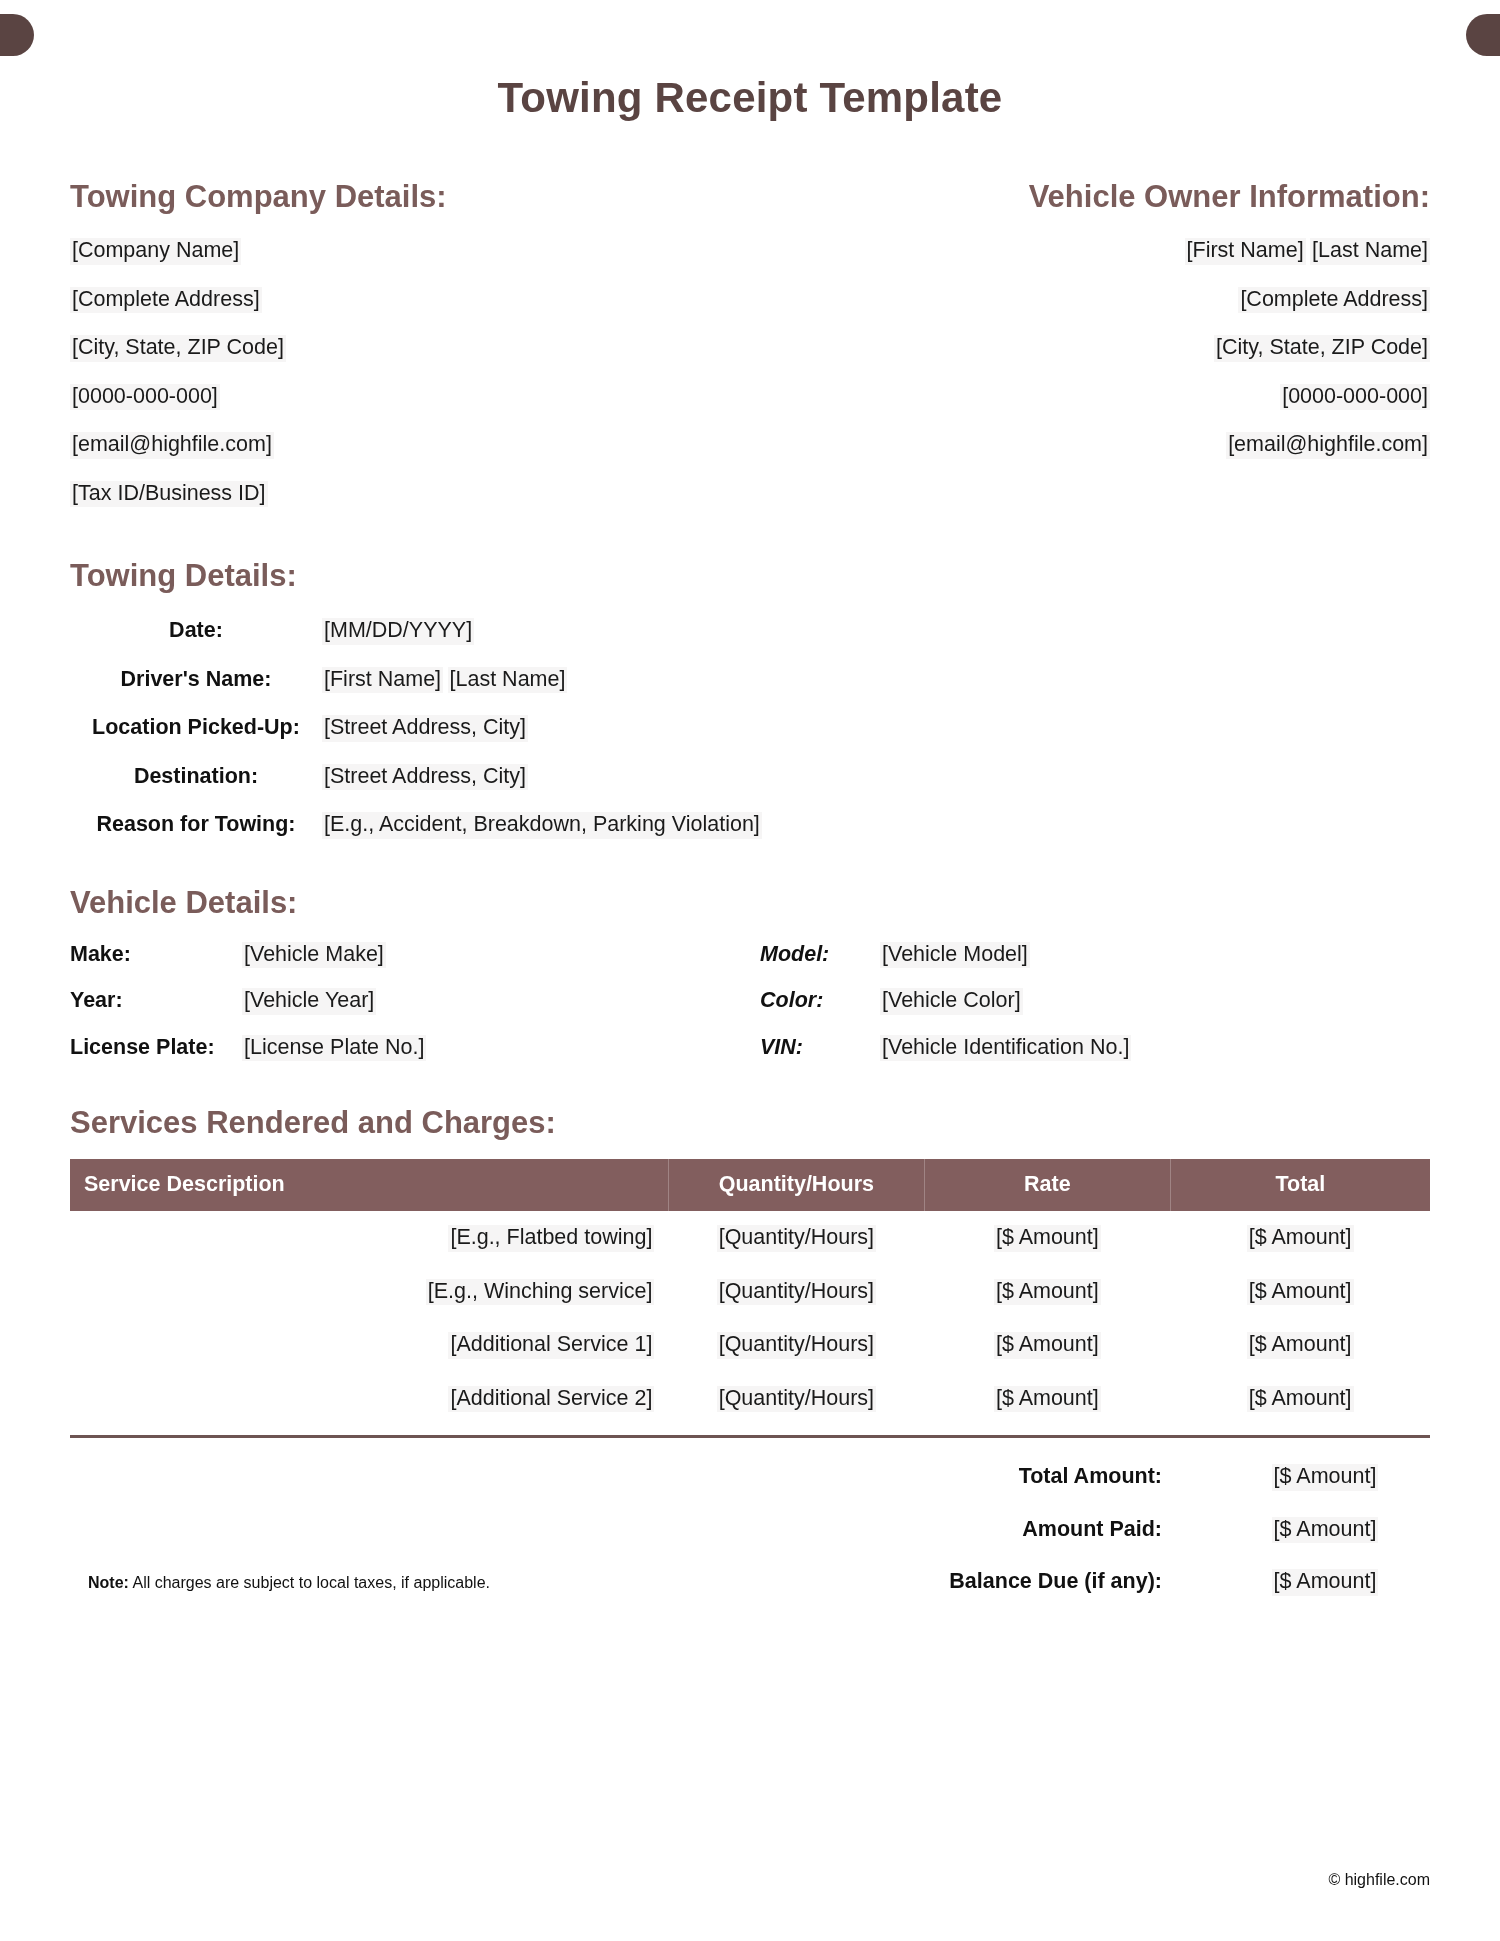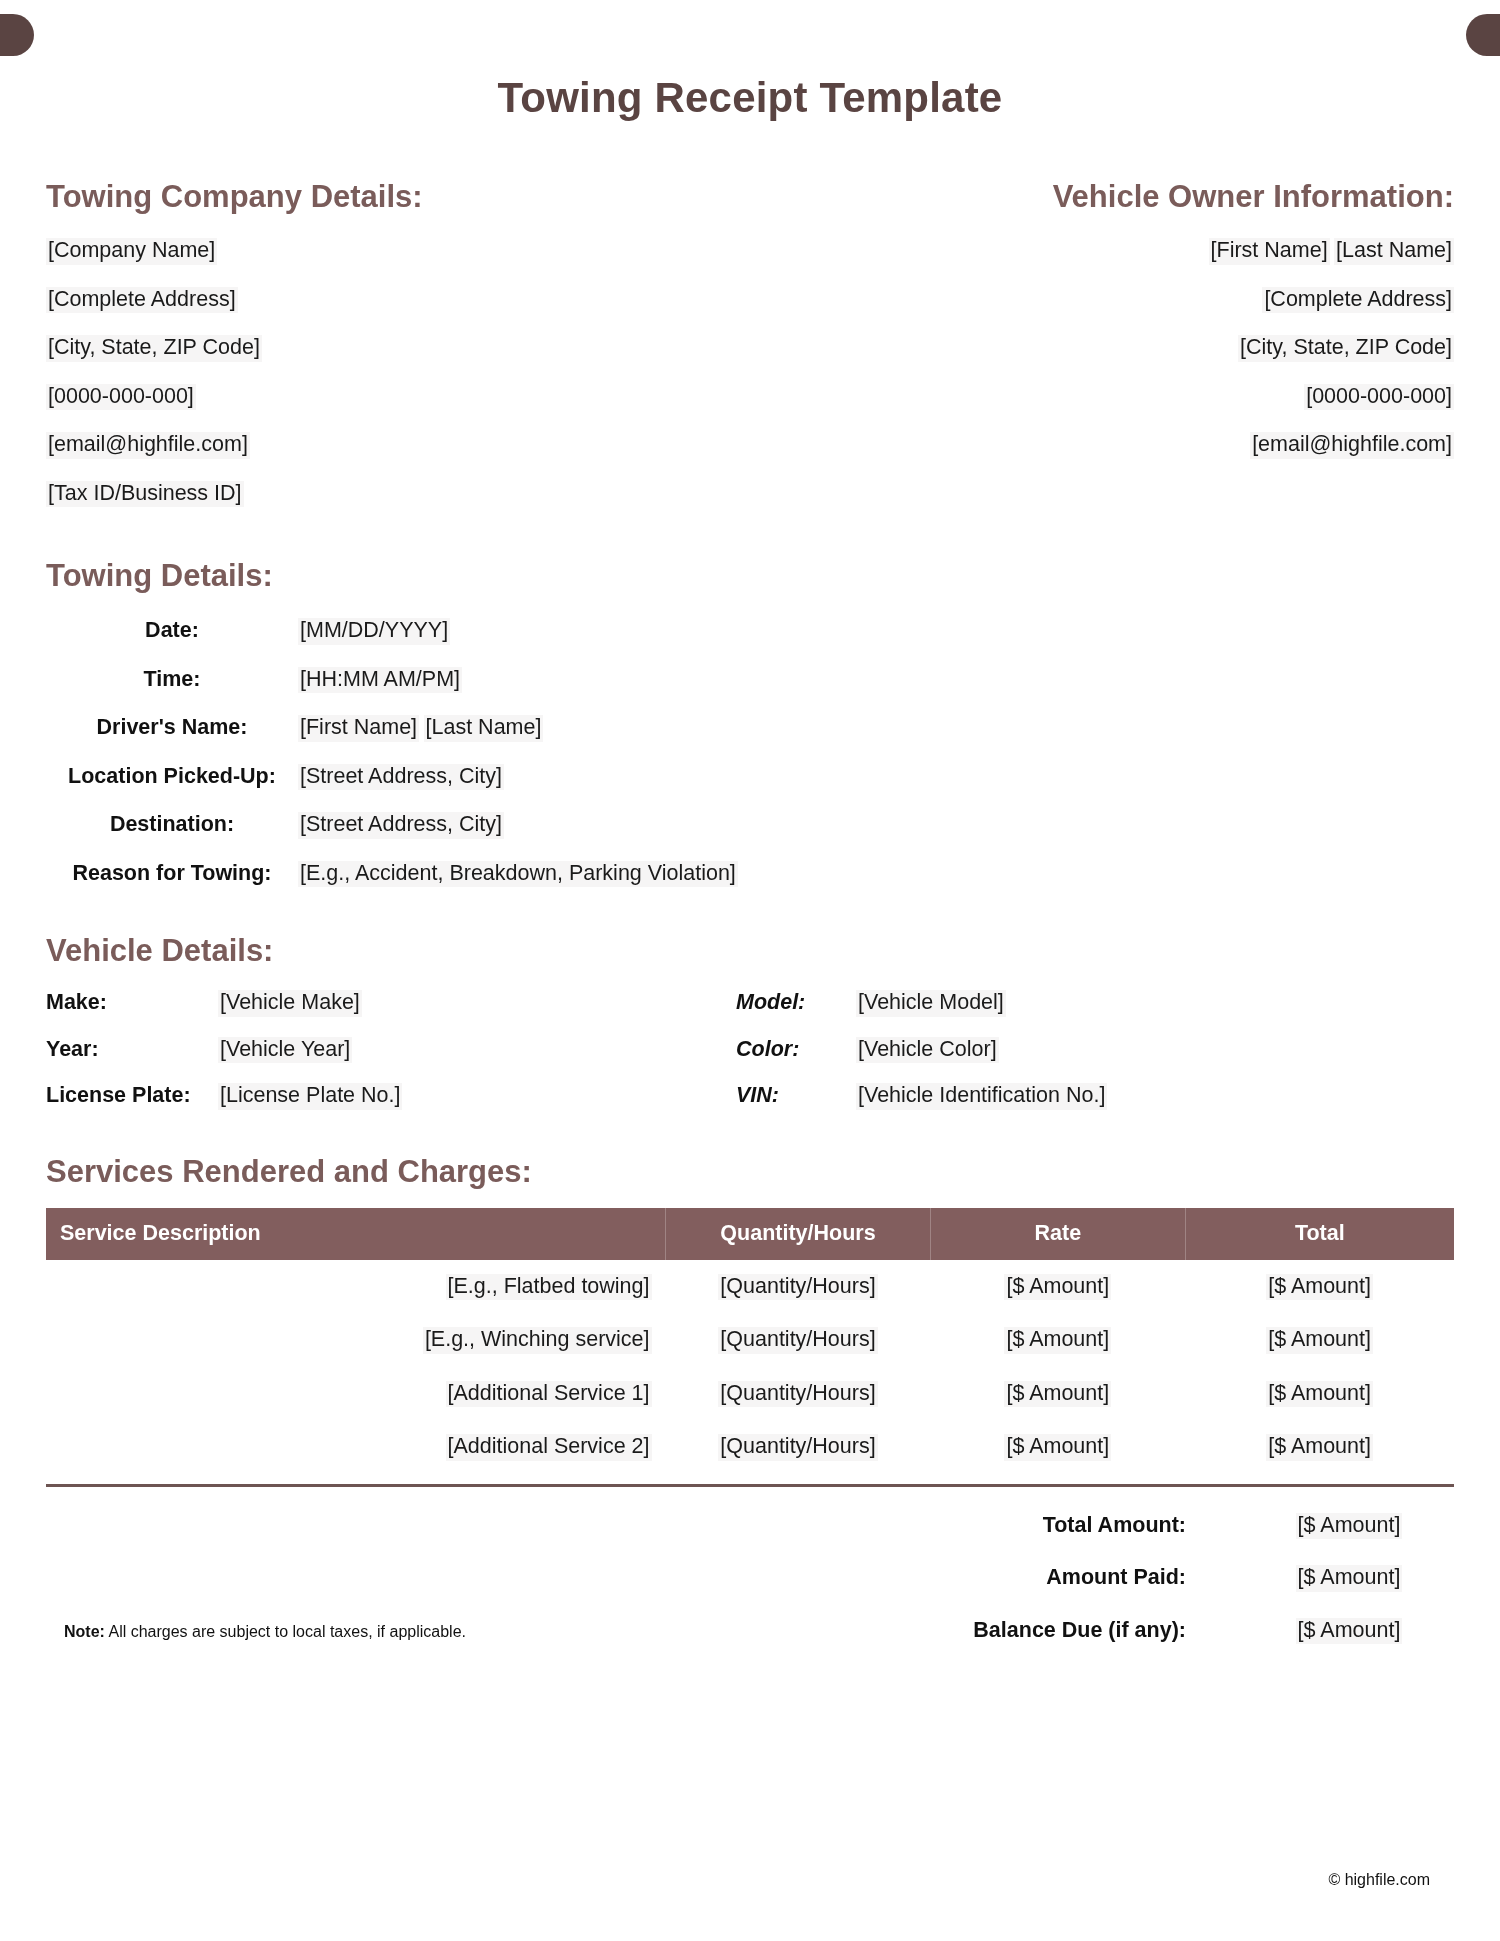--- a/index.html
+++ b/index.html
@@ -26,21 +26,21 @@
   }
   .pill-left  { left: -28px;  border-radius: 0 40px 40px 0; }
   .pill-right { right: -28px; border-radius: 40px 0 0 40px; }
 
   
   .page {
     position: absolute;
     left: 0; top: 0;
     width: 1500px;
     height: 1941px;
-    padding: 0 46px;
+    padding: 0 70px;
   }
 
   
   .doc-title {
     text-align: center;
     color: #5a4442;
     font-size: 42px;
     font-weight: bold;
     letter-spacing: 0.2px;
     margin-top: 74px;
@@ -227,24 +227,20 @@
   </div>
 
   <div class="towing-details">
     <div class="section-heading">Towing Details:</div>
 
     <div class="detail-row">
       <span class="lbl">Date:</span>
       <span class="vals"><span class="ph">[MM/DD/YYYY]</span></span>
     </div>
 
-    <div class="detail-row">
-      <span class="lbl">Time:</span>
-      <span class="vals"><span class="ph">[HH:MM AM/PM]</span></span>
-    </div>
 
     <div class="detail-row">
       <span class="lbl">Driver's Name:</span>
       <span class="vals"><span class="ph">[First Name]</span> <span class="ph">[Last Name]</span></span>
     </div>
 
     <div class="detail-row">
       <span class="lbl">Location Picked-Up:</span>
       <span class="vals"><span class="ph">[Street Address, City]</span></span>
     </div>

